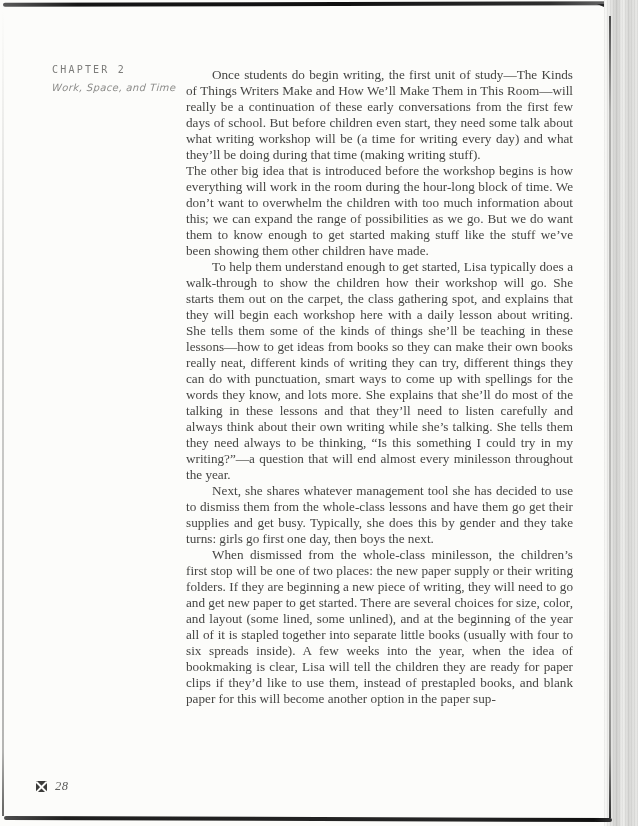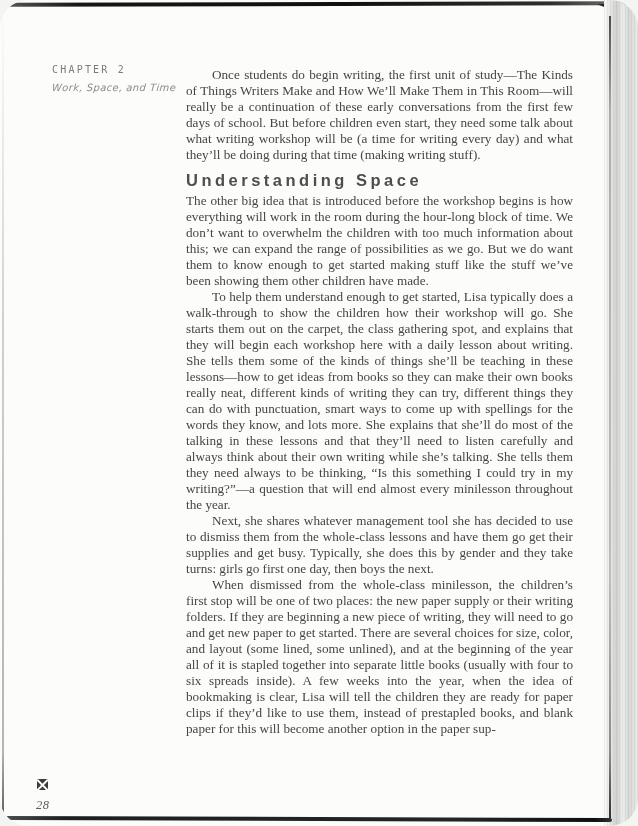--- a/index.html
+++ b/index.html
@@ -3,21 +3,21 @@
 <meta charset="utf-8">
 <style>
   html, body { margin:0; padding:0; }
   body {
     width:638px; height:826px;
     background:#f4f4f2;
     font-family:"Liberation Serif", serif;
   }
   .book-page {
     position:relative; width:638px; height:826px;
-    background:#fcfcfa; overflow:hidden;border-radius:28px;
+    background:#fcfcfa; overflow:hidden;
   }
 
   
   .top-edge {
     position:absolute; top:2px; left:3px; width:622px; height:4px;
     background:linear-gradient(90deg,#5a5a5a,#161616 12%,#101010 55%,#2e2e2e 88%,#777);
     border-radius:2px; transform:rotate(-0.15deg);
   }
   .top-wedge {
     position:absolute; top:4px; right:13px; width:28px; height:18px;
@@ -68,21 +68,21 @@
   .section-heading {
     margin:9px 0 5px 0;
     font-family:"Liberation Sans", sans-serif;
     font-weight:bold; font-size:16.5px; letter-spacing:3.5px;
     color:#4e4e4c;
   }
 
   
   .footer {
     position:absolute; left:36px; top:779px;
-    display:flex; align-items:center; gap:8px;flex-direction:column;
+    display:flex; align-items:center; gap:8px;
   }
   .ornament {
     position:relative; width:11px; height:11px;
     background:#3b3b39; display:inline-block; overflow:hidden;
   }
   .ornament::before, .ornament::after {
     content:""; position:absolute; left:-2px; right:-2px; top:4.5px; height:1.8px;
     background:#fcfcfa;
   }
   .ornament::before { transform:rotate(45deg); }
@@ -103,21 +103,20 @@
   <div class="bottom-edge"></div>
   <div class="left-edge"></div>
 
   <div class="margin-header">
     <div class="chapter-label">CHAPTER 2</div>
     <div class="chapter-title">Work, Space, and Time</div>
   </div>
 
   <div class="text-column">
     <p class="para indent">Once students do begin writing, the first unit of study—The Kinds of Things Writers Make and How We’ll Make Them in This Room—will really be a continuation of these early conversations from the first few days of school. But before children even start, they need some talk about what writing workshop will be (a time for writing every day) and what they’ll be doing during that time (making writing stuff).</p>
-    <h2 class="section-heading">Understanding Space</h2>
     <p class="para">The other big idea that is introduced before the workshop begins is how everything will work in the room during the hour-long block of time. We don’t want to overwhelm the children with too much information about this; we can expand the range of possibilities as we go. But we do want them to know enough to get started making stuff like the stuff we’ve been showing them other children have made.</p>
     <p class="para indent">To help them understand enough to get started, Lisa typically does a walk-through to show the children how their workshop will go. She starts them out on the carpet, the class gathering spot, and explains that they will begin each workshop here with a daily lesson about writing. She tells them some of the kinds of things she’ll be teaching in these lessons—how to get ideas from books so they can make their own books really neat, different kinds of writing they can try, different things they can do with punctuation, smart ways to come up with spellings for the words they know, and lots more. She explains that she’ll do most of the talking in these lessons and that they’ll need to listen carefully and always think about their own writing while she’s talking. She tells them they need always to be thinking, “Is this something I could try in my writing?”—a question that will end almost every minilesson throughout the year.</p>
     <p class="para indent">Next, she shares whatever management tool she has decided to use to dismiss them from the whole-class lessons and have them go get their supplies and get busy. Typically, she does this by gender and they take turns: girls go first one day, then boys the next.</p>
     <p class="para indent">When dismissed from the whole-class minilesson, the children’s first stop will be one of two places: the new paper supply or their writing folders. If they are beginning a new piece of writing, they will need to go and get new paper to get started. There are several choices for size, color, and layout (some lined, some unlined), and at the beginning of the year all of it is stapled together into separate little books (usually with four to six spreads inside). A few weeks into the year, when the idea of bookmaking is clear, Lisa will tell the children they are ready for paper clips if they’d like to use them, instead of prestapled books, and blank paper for this will become another option in the paper sup-</p>
   </div>
 
   <div class="footer">
     <span class="ornament"></span>
     <span class="page-number">28</span>
   </div>

